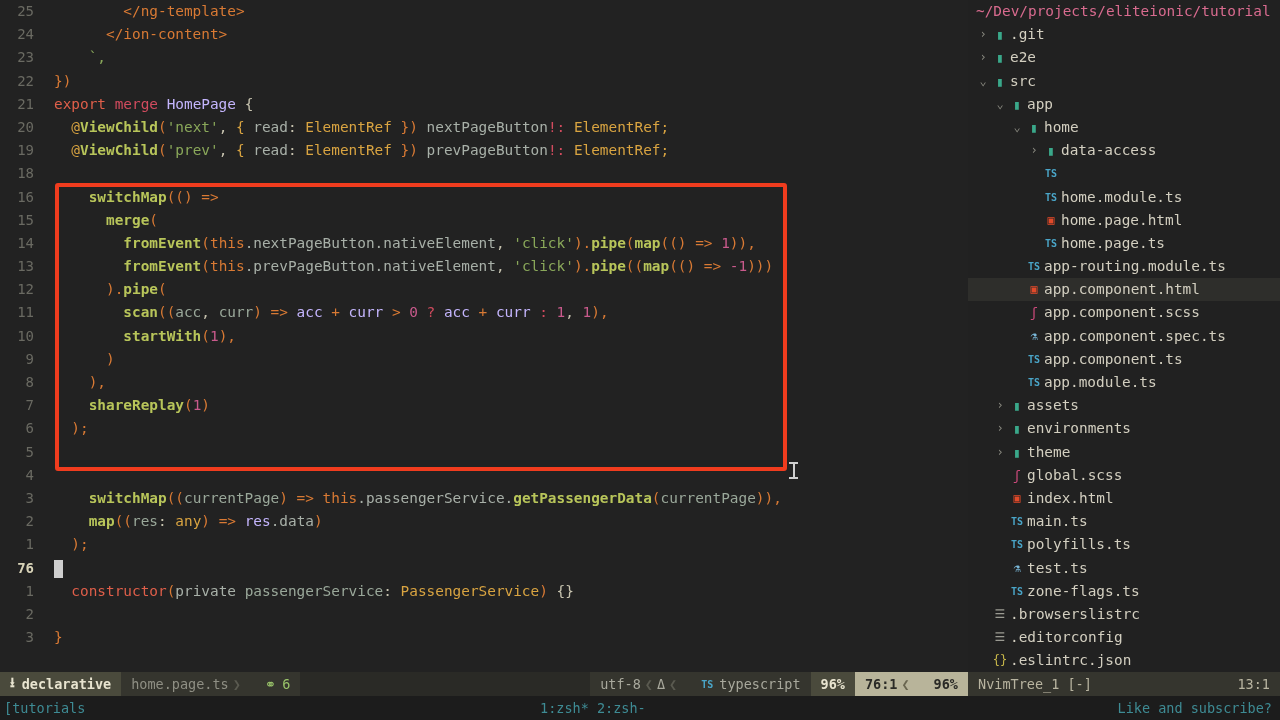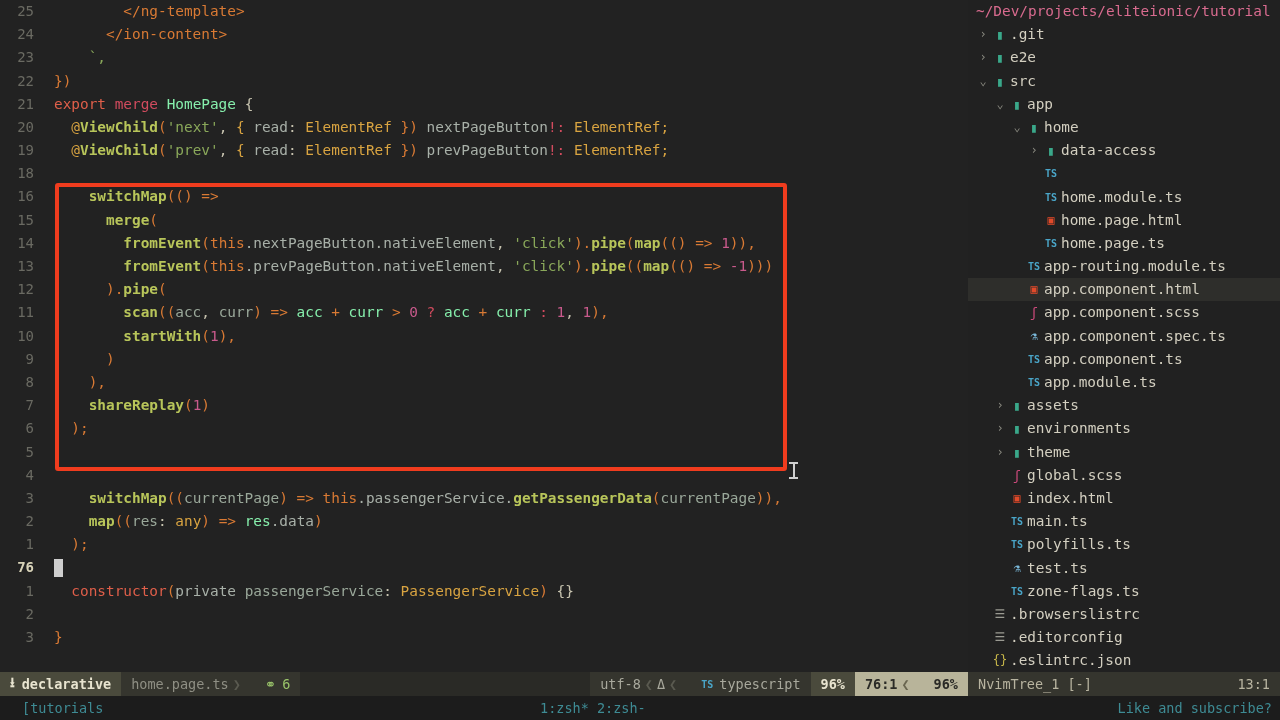--- a/index.html
+++ b/index.html
@@ -11,21 +11,21 @@
   }
   #app { position: relative; width: 1280px; height: 720px; }
 
   
   .editor-pane {
     position: absolute; left: 0; top: 0; width: 968px; height: 672px;
     background: #222222;
   }
   .code-rows { position: absolute; left: 0; top: 0; width: 968px; }
   .code-row {
-    display: flex; align-items: flex-end;
+    display: flex; align-items: flex-start;
     height: 23.2px; line-height: 23.2px;
     font-size: 14.4px; white-space: pre;
   }
   .ln {
     width: 44px; min-width: 44px; text-align: right;
     padding-right: 10px; color: #6a6a62; font-size: 14px;
   }
   .ln.cur { color: #d8d3b8; font-weight: bold; }
   .code-text { padding-left: 10px; color: #c8c4b0; }
 
@@ -35,21 +35,21 @@
   .t-fn      { color: #b8c55a; font-weight: bold; }
   .t-type    { color: #d9a441; }
   .t-str     { color: #8aa85a; }
   .t-this    { color: #d97a34; }
   .t-prop    { color: #a8b0a8; }
   .t-num     { color: #c95a8c; }
   .t-punc    { color: #c8c4b0; }
   .t-paren   { color: #d97a34; }
   .t-op      { color: #d97a34; }
   .t-tag     { color: #d97a34; }
-  .t-var     { color: #86efac; }
+  .t-var     { color: #c4b5fd; }
   .t-param   { color: #9aa89a; }
   .t-at      { color: #d9a441; }
   .t-cond    { color: #d14b5e; }
 
   
   .annot-box {
     position: absolute; left: 55px; top: 183px;
     width: 732px; height: 288px;
     border: 4px solid #f03c1e; border-radius: 3px;
     pointer-events: none;
@@ -122,21 +122,21 @@
   .sl-pct2{ background: #b8b49a; color: #2a2a26; font-weight: bold; }
   .sl-tree{ background: #35352e; color: #b8b4a0; flex: 0 0 312px;
             display: flex; align-items: center; justify-content: space-between;
             padding: 0 10px; }
 
   
   .tmux {
     position: absolute; left: 0; top: 696px; width: 1280px; height: 24px;
     background: #1c1c1c; font-size: 13.5px; color: #3e8b94;
   }
-  .tmux-left  { position: absolute; left: 22px; top: 0; line-height: 24px; }
+  .tmux-left  { position: absolute; left: 4px; top: 0; line-height: 24px; }
   .tmux-mid   { position: absolute; left: 540px; top: 0; line-height: 24px; }
   .tmux-right { position: absolute; right: 8px; top: 0; line-height: 24px; color: #3e8b94; }
 </style>
 </head>
 <body>
 
 <div id="app">
 
   <div class="editor-pane">
     <div class="code-rows" id="code-rows">

